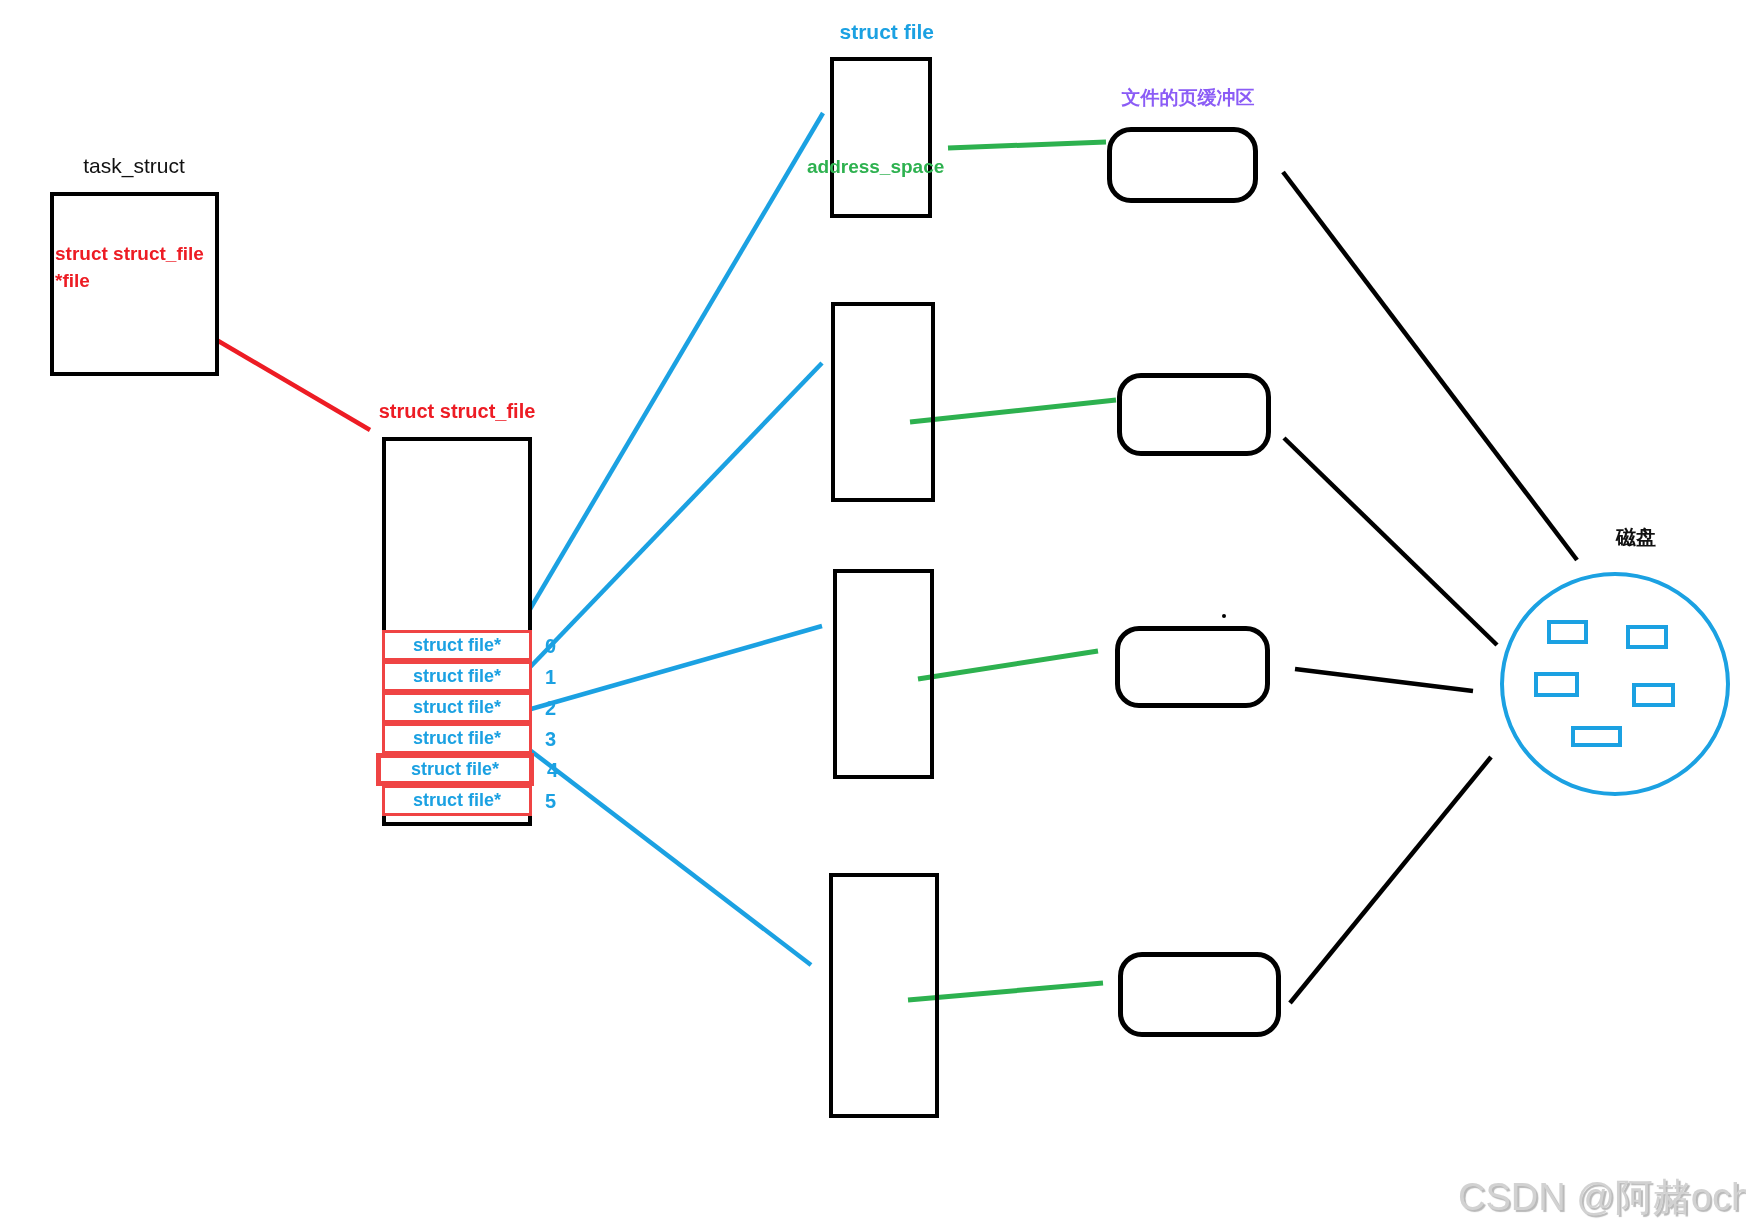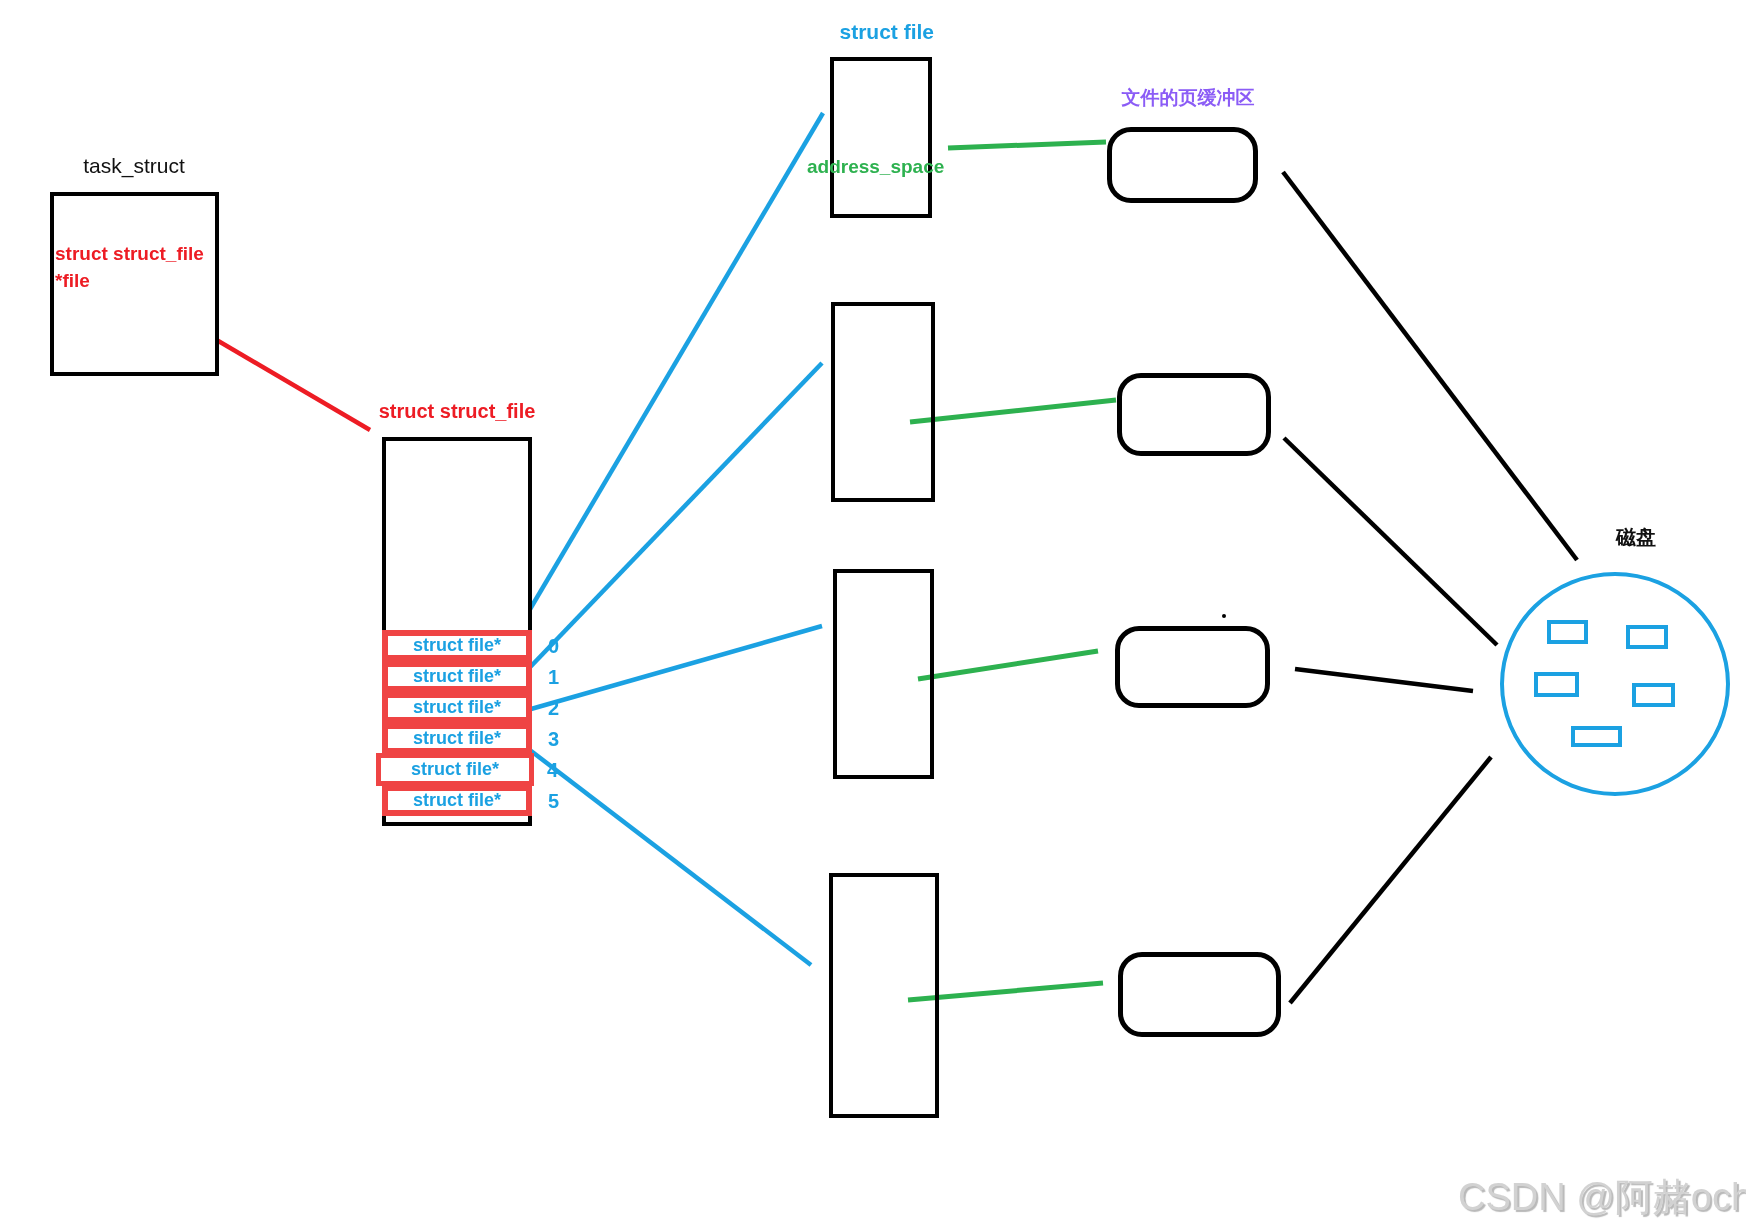--- a/index.html
+++ b/index.html
@@ -32,21 +32,21 @@
   .fd-title{
     position:absolute;left:362px;top:400px;width:190px;
     text-align:center;font-size:20px;font-weight:bold;color:#ED1C24;
   }
   .fd-box{
     position:absolute;left:382px;top:437px;width:150px;height:389px;
     border:4px solid #000;background:#fff;
   }
   .fd-rows{position:absolute;left:382px;top:630px;width:150px;}
   .fd-rows .fd-row{
-    position:relative;width:150px;height:31px;border:6px solid #ef4444;background:#fff;
+    position:relative;width:150px;height:31px;border:3px solid #ef4444;background:#fff;
     display:flex;align-items:center;justify-content:center;
   }
   .fd-row-label{
     color:#1BA1E2;font-size:18px;font-weight:bold;white-space:nowrap;
   }
   .fd-rows div:nth-of-type(5){
     width:158px;margin-left:-6px;border-width:5px;height:33px;
     margin-top:-1px;margin-bottom:-1px;
   }
   .fd-index{

